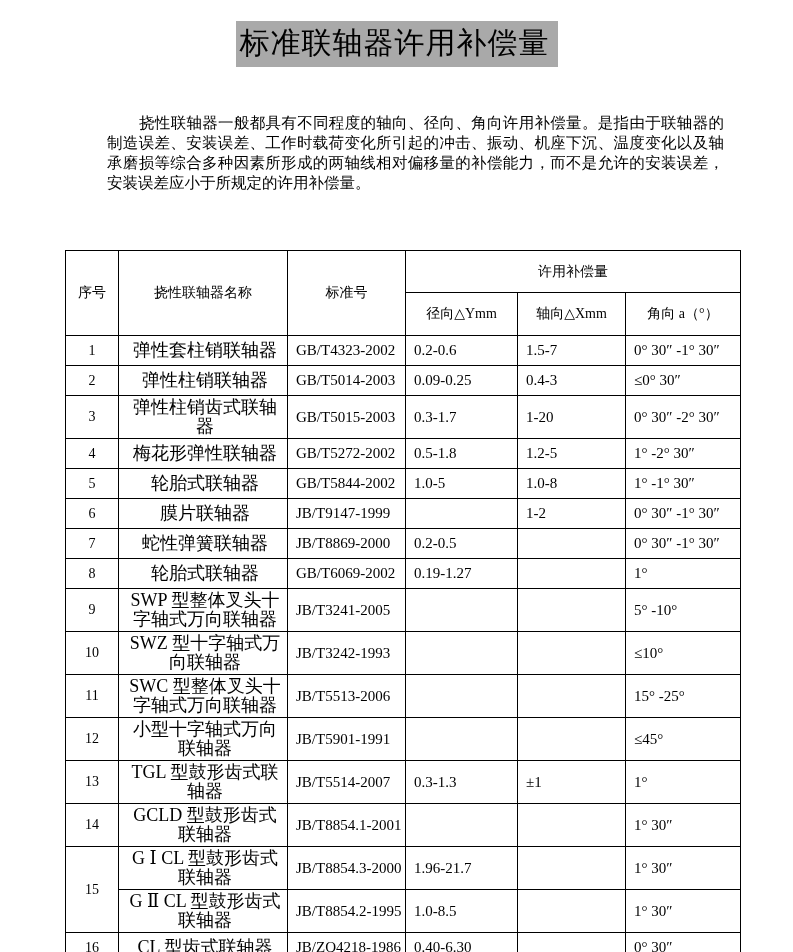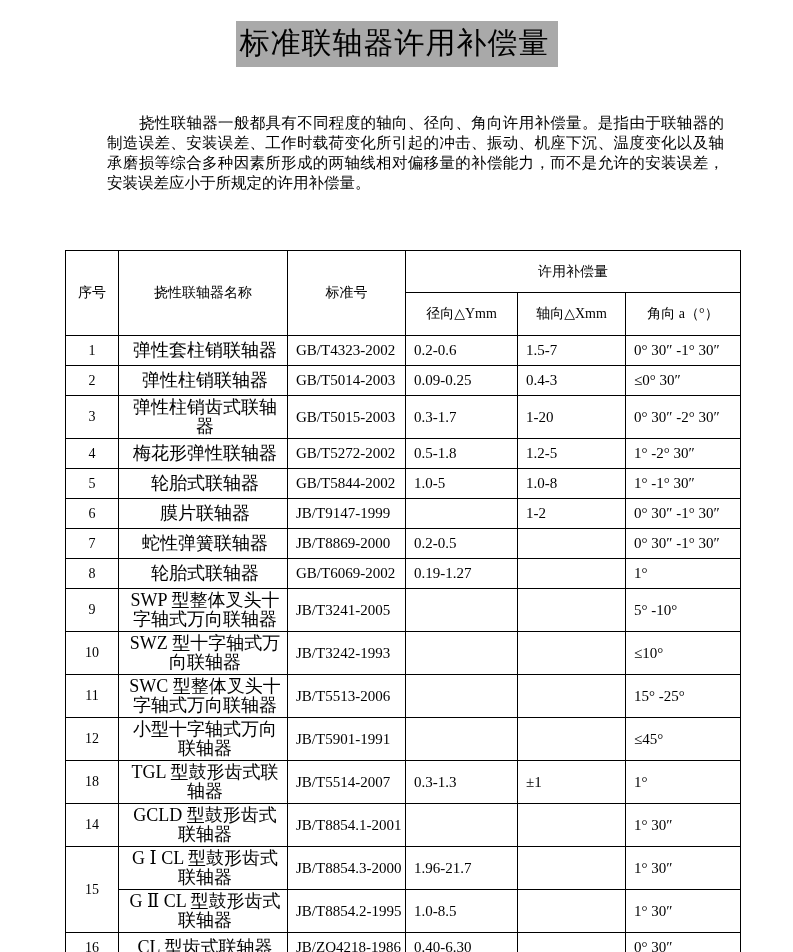--- a/index.html
+++ b/index.html
@@ -197,21 +197,21 @@
         </tr>
         <tr>
           <td class="no">12</td>
           <td class="name">小型十字轴式万向联轴器</td>
           <td class="std">JB/T5901-1991</td>
           <td class="radial"></td>
           <td class="axial"></td>
           <td class="angular">≤45°</td>
         </tr>
         <tr>
-          <td class="no">18</td>
+          <td class="no">13</td>
           <td class="name">TGL 型鼓形齿式联轴器</td>
           <td class="std">JB/T5514-2007</td>
           <td class="radial">0.3-1.3</td>
           <td class="axial">±1</td>
           <td class="angular">1°</td>
         </tr>
         <tr>
           <td class="no">14</td>
           <td class="name">GCLD 型鼓形齿式联轴器</td>
           <td class="std">JB/T8854.1-2001</td>

